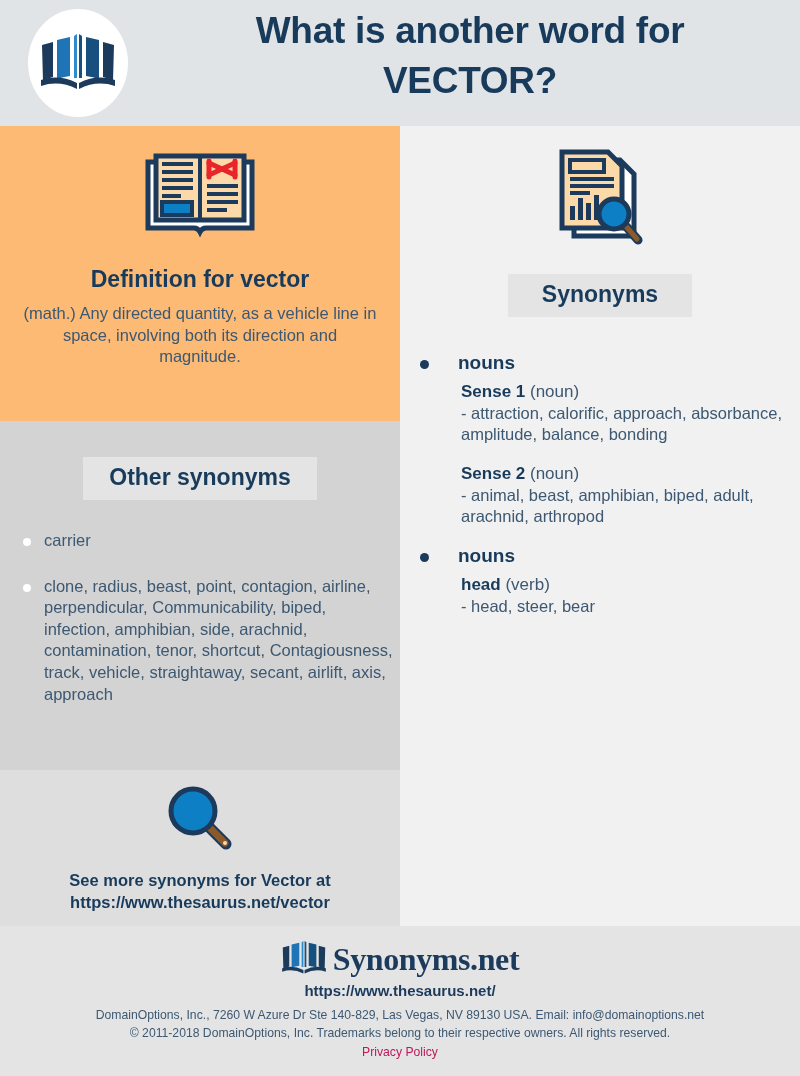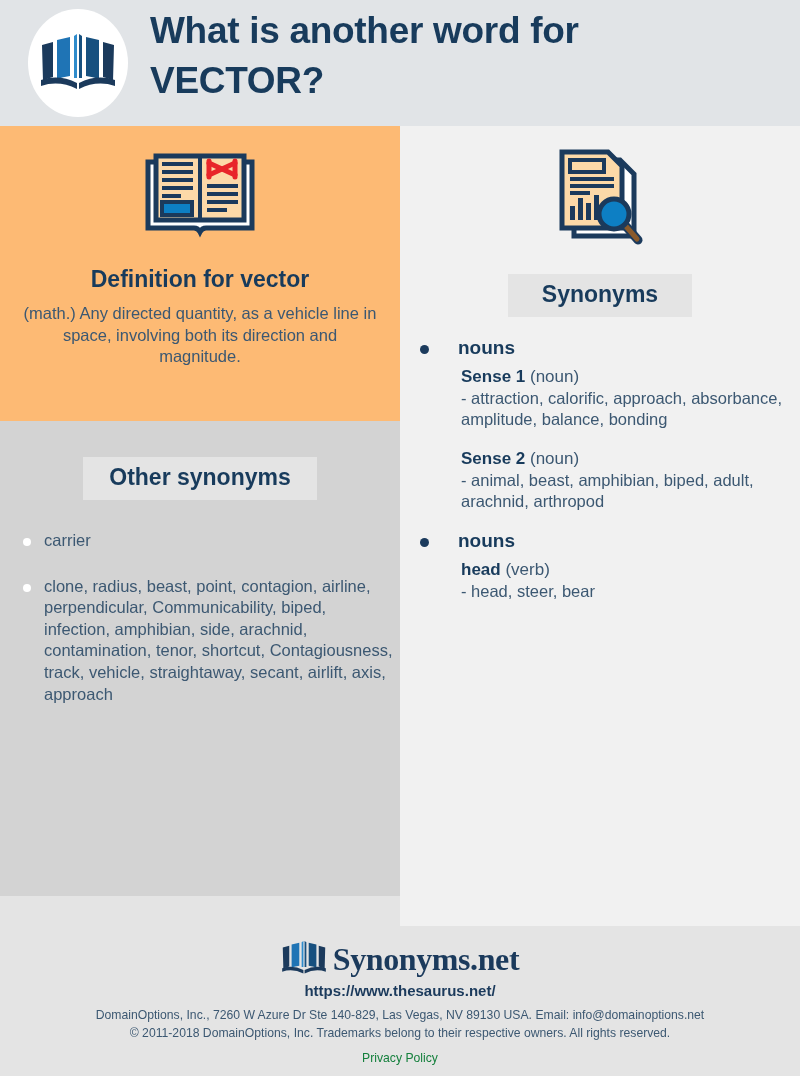--- a/index.html
+++ b/index.html
@@ -30,21 +30,21 @@
     background: #ffffff;
     border-radius: 50%;
     display: flex;
     align-items: center;
     justify-content: center;
   }
   .header-title {
     position: absolute;
     left: 150px; top: 6px;
     width: 640px;
-    text-align: left;
+    text-align: center;
     color: #183b5c;
     font-weight: bold;
     font-size: 37px;
     line-height: 1.35;
     letter-spacing: -0.3px;
     font-family: "Liberation Sans", sans-serif;
   }
   .header-title .line2 { display: block; }
 
   
@@ -218,23 +218,23 @@
     font-family: "Liberation Sans", sans-serif;
   }
   .footer-line {
     color: #3c5872;
     font-size: 12.2px;
     margin-top: 9px;
     font-family: "Liberation Sans", sans-serif;
   }
   .footer-line.second { margin-top: 4px; }
   .footer-privacy {
-    color: #15803d;
+    color: #be185d;
     font-size: 12.2px;
-    margin-top: 11px;
+    margin-top: 5px;
     font-family: "Liberation Sans", sans-serif;
   }
 </style>
 </head>
 <body>
 
 <div class="header">
   <div class="logo-circle">
     <span>
       <svg width="78" height="64" viewBox="0 0 78 64">
@@ -298,20 +298,36 @@
         <span class="dot"></span>
         <span>carrier</span>
       </li>
       <li>
         <span class="dot"></span>
         <span>clone, radius, beast, point, contagion, airline, perpendicular, Communicability, biped, infection, amphibian, side, arachnid, contamination, tenor, shortcut, Contagiousness, track, vehicle, straightaway, secant, airlift, axis, approach</span>
       </li>
     </ul>
   </div>
 
+  <div class="panel-seemore-full" style="top:644px;height:156px;">
+    <div class="icon-wrap" style="padding-top:10px;">
+      <span>
+        <svg width="76" height="72" viewBox="0 0 76 72">
+          <line x1="44" y1="44" x2="64" y2="64" stroke="#1b3a5c" stroke-width="11" stroke-linecap="round"></line>
+          <line x1="44" y1="44" x2="63" y2="63" stroke="#8a5a2b" stroke-width="7" stroke-linecap="round"></line>
+          <circle cx="31" cy="31" r="22" fill="#0d7fc4" stroke="#1b3a5c" stroke-width="5"></circle>
+          <circle cx="63" cy="63" r="2" fill="#fcd9a8"></circle>
+        </svg>
+      </span>
+    </div>
+    <div class="seemore-text">
+      <div>See more synonyms for Vector at</div>
+      <div>https://www.thesaurus.net/vector</div>
+    </div>
+  </div>
 </div>
 
 <div class="col-right">
   <div class="icon-wrap" style="padding-top:22px;">
     <span>
       <svg width="104" height="100" viewBox="0 0 104 100">
         <path d="M26 12 L72 12 L86 26 L86 88 L26 88 Z" fill="#ffffff" stroke="#1b3a5c" stroke-width="5"></path>
         <path d="M14 4 L60 4 L74 18 L74 80 L14 80 Z" fill="#fcd9a8" stroke="#1b3a5c" stroke-width="5"></path>
         <rect x="22" y="12" width="34" height="12" fill="none" stroke="#1b3a5c" stroke-width="4"></rect>
         <g fill="#1b3a5c">
@@ -331,21 +347,21 @@
         <line x1="76" y1="76" x2="89" y2="91" stroke="#8a5a2b" stroke-width="5" stroke-linecap="round"></line>
         <circle cx="66" cy="66" r="15" fill="#0d7fc4" stroke="#1b3a5c" stroke-width="5"></circle>
       </svg>
     </span>
   </div>
 
   <div style="text-align:center; margin-top:22px;">
     <span class="title-box-right section-title">Synonyms</span>
   </div>
 
-  <div style="margin-top:20px;">
+  <div style="margin-top:35px;">
 
     <div class="pos-group">
       <div class="pos-head">
         <span class="dot"></span>
         <span>nouns</span>
       </div>
       <div class="sense">
         <div class="sense-label">
           <b>Sense 1</b>
           <span class="pos">(noun)</span>

